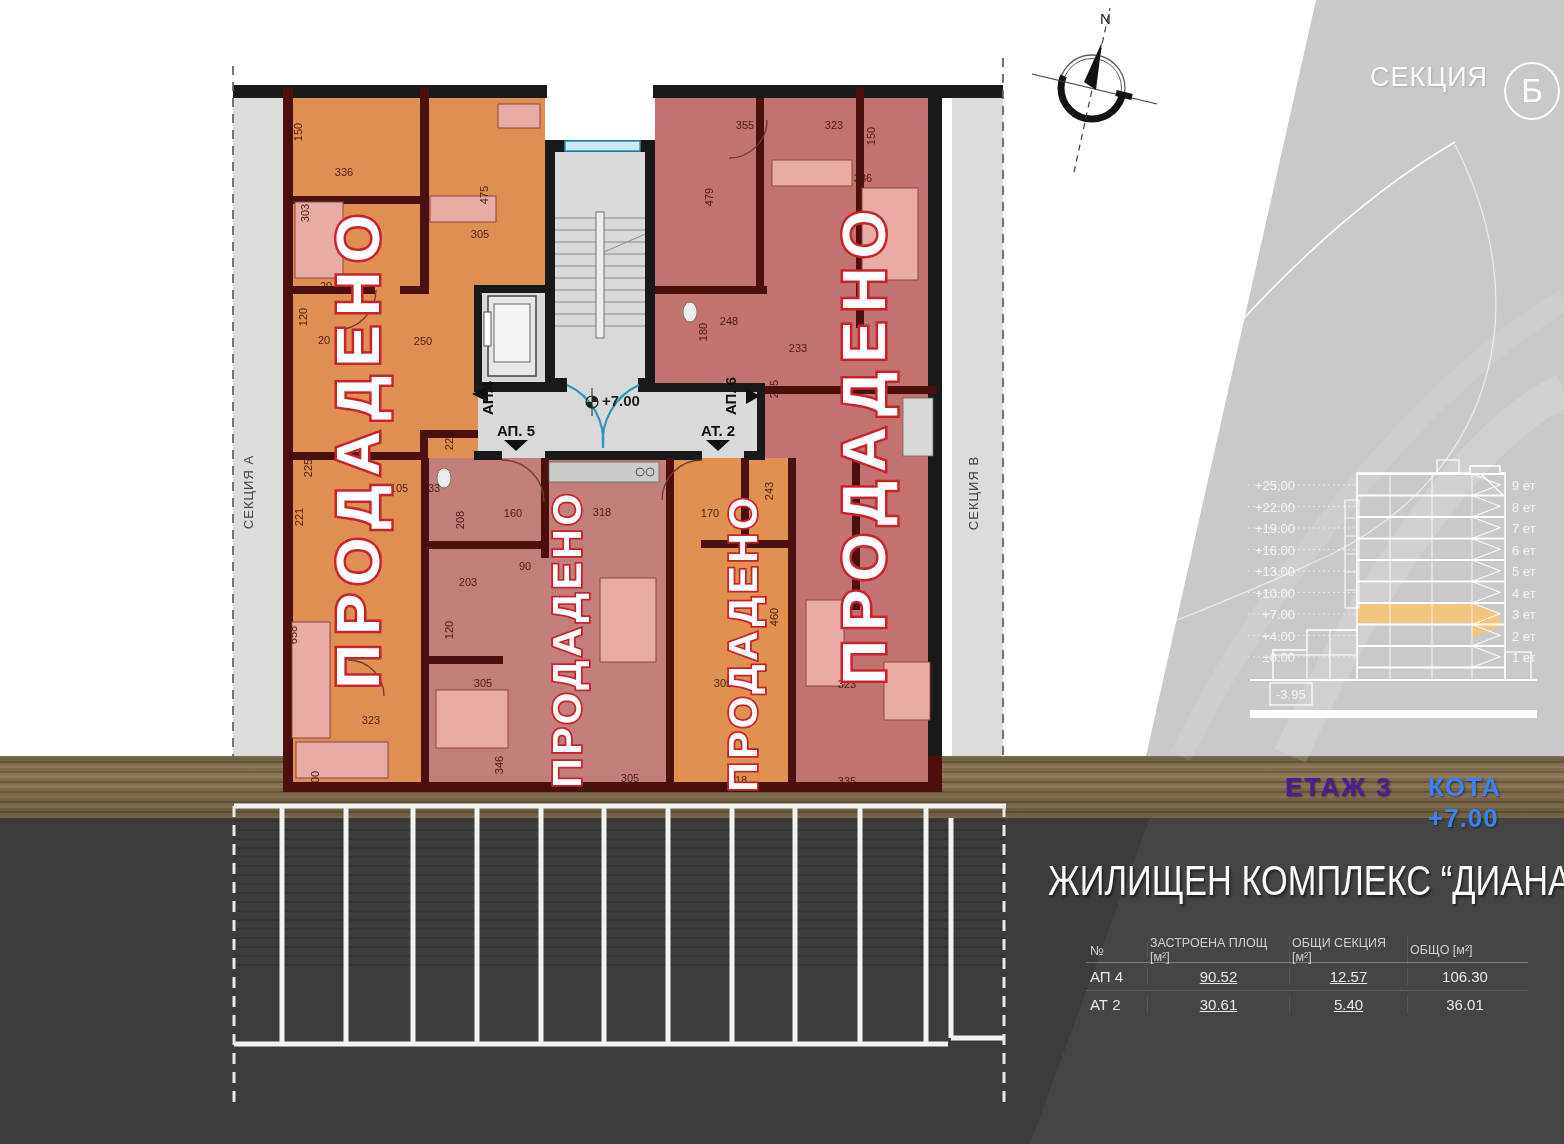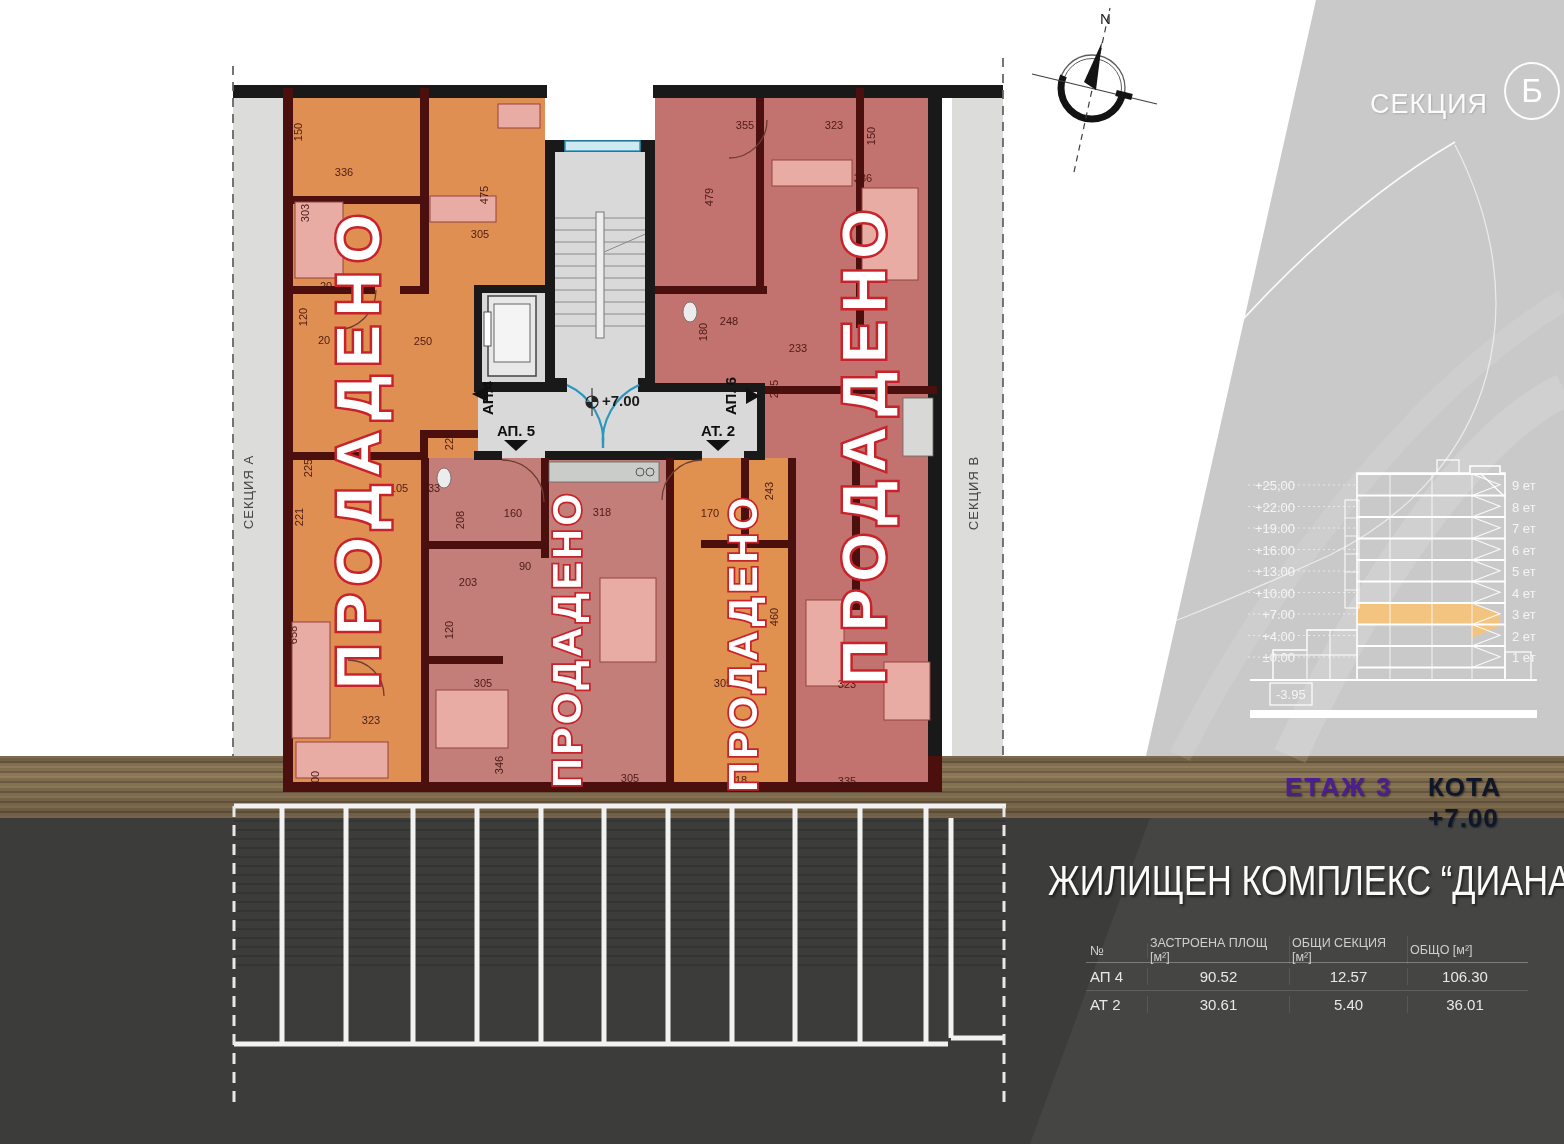--- a/index.html
+++ b/index.html
@@ -31,46 +31,46 @@
   .unit-label{font-size:15px;fill:#0f0f0f;font-weight:bold;}
   .lvl{font-size:15px;fill:#1b1b1b;font-weight:bold;}
   .sec-label{font-size:13px;fill:#f7f7f7;opacity:.95;}
   .wallK{fill:#191919;}
   .wallM{fill:#4b100e;}
   .furn{fill:#e9aca4;stroke:#93453e;stroke-width:1;}
   .arc{fill:none;stroke:#6b3d35;stroke-width:1.3;}
   .park{stroke:#f2f2f2;stroke-width:5;}
 
   
-  .section-head{left:1370px;top:62px;width:190px;display:flex;align-items:flex-end;gap:16px;}
+  .section-head{left:1370px;top:62px;width:190px;display:flex;align-items:flex-start;gap:16px;}
   .section-head .word{color:#fbfbfb;font-size:27px;letter-spacing:1px;text-shadow:1px 1px 2px rgba(0,0,0,.15);}
   .section-head .circ{width:54px;height:54px;border:2px solid rgba(255,255,255,.95);border-radius:50%;
     display:flex;align-items:center;justify-content:center;color:#fff;font-size:33px;}
 
   
   .status-floor{left:1285px;top:772px;color:#4c1d95;font-size:26px;font-weight:bold;letter-spacing:2px;text-shadow:1px 1px 2px rgba(0,0,0,.5);}
-  .status-kota{left:1428px;top:772px;color:#0f172a;font-size:26px;font-weight:bold;letter-spacing:1px;text-shadow:1px 1px 2px rgba(0,0,0,.5);}
+  .status-kota{left:1428px;top:772px;color:#3b82f6;font-size:26px;font-weight:bold;letter-spacing:1px;text-shadow:1px 1px 2px rgba(0,0,0,.5);}
 
   
   .main-title{left:1048px;top:856px;color:#fbfbfb;font-size:43px;white-space:nowrap;
     transform:scaleX(0.80);transform-origin:left center;letter-spacing:0px;
     text-shadow:2px 2px 3px rgba(0,0,0,.55);}
 
   
   .tbl{left:1086px;top:936px;width:442px;color:#e8e8e8;}
   .tbl .tr{display:grid;grid-template-columns:62px 142px 118px 120px;height:27px;align-items:center;
     border-top:1px solid rgba(255,255,255,.14);}
   .tbl .tr.th{border-top:none;height:26px;color:#cfcfcf;font-size:12.5px;}
   .tbl .tr.th + .tr{border-top:1px solid rgba(255,255,255,.3);}
   .tbl .c{padding:0 2px;font-size:15px;border-right:1px solid rgba(255,255,255,.10);}
   .tbl .c:last-child{border-right:none;}
   .tbl .c.c1{text-align:left;padding-left:4px;}
   .tbl .tr.th .c{font-size:12.5px;}
   .tbl .tr.th .c.c1{font-size:13px;}
-  .tbl .c.num{text-align:center;}
+  .tbl .c.num{text-align:center;text-decoration:underline;}
   .tbl .c.c4{text-align:center;padding-right:8px;}
 </style>
 </head>
 <body>
 
 <div id="canvas">
 
   <div class="right-panel"></div>
   <div class="wood-band"></div>
   <div class="dark-band"></div>

